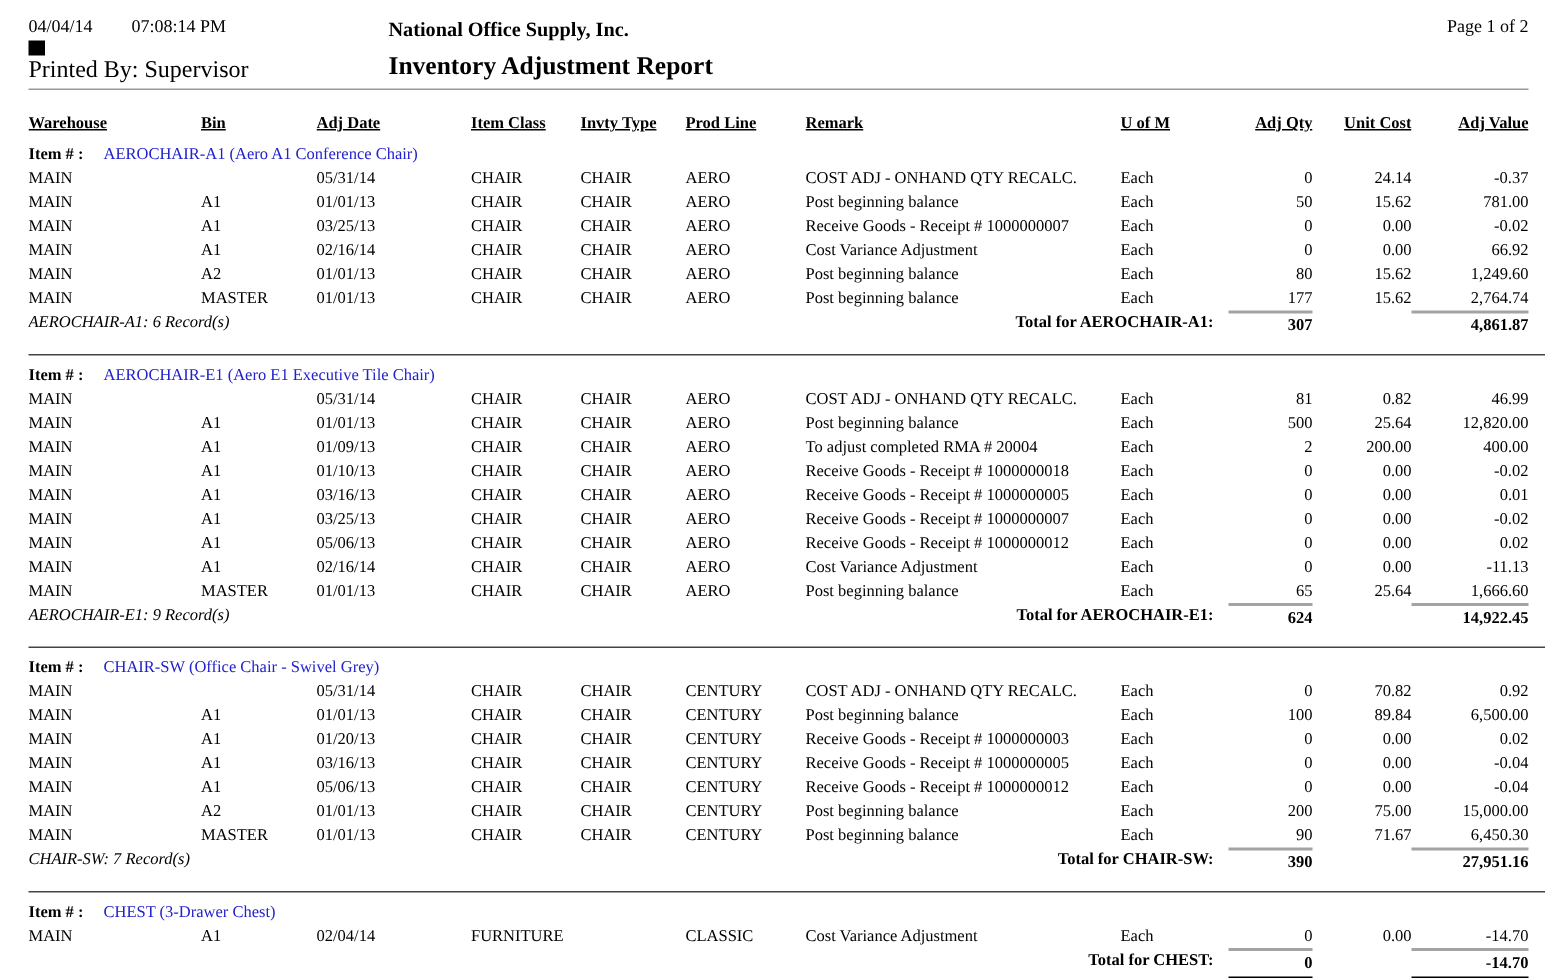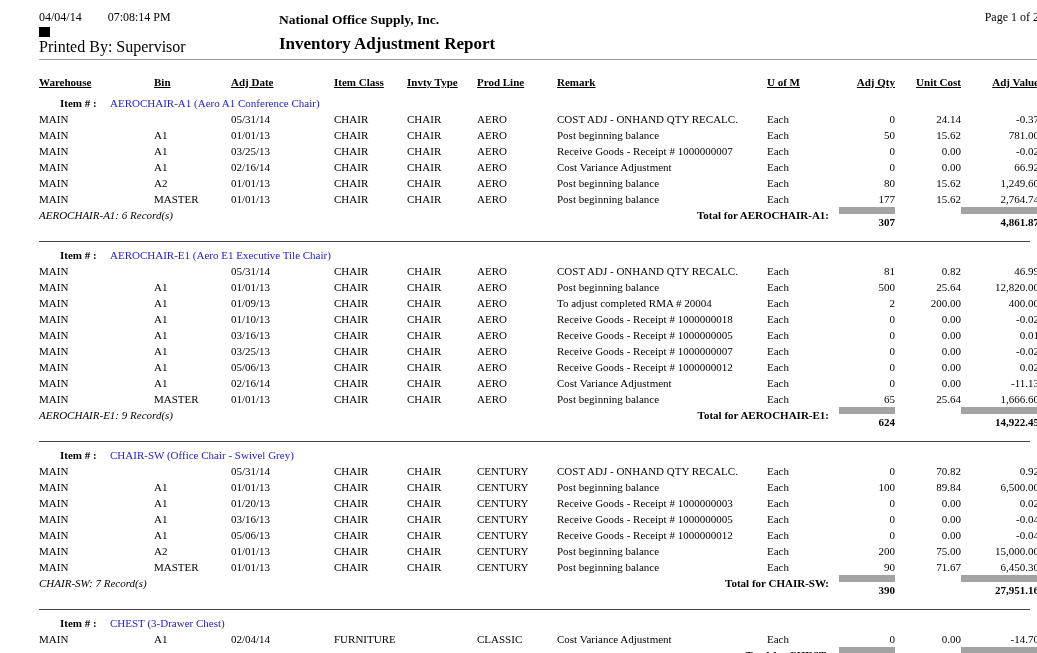--- a/index.html
+++ b/index.html
@@ -2,21 +2,21 @@
 <html><head>
 <meta charset="utf-8">
 <style>
   * { margin:0; padding:0; box-sizing:border-box; }
   html, body { background:#ffffff; }
   .page {
     width:1037px; height:653px; overflow:hidden; position:relative;
     background:#ffffff; color:#000;
     font-family:"Liberation Serif", "DejaVu Serif", serif;
     font-size:11px;
-    padding:10px 7px 0 39px;
+    padding:10px 7px 0 19px;
   }
   
   .topbar { display:flex; width:1000px; }
   .top-left { width:240px; }
   .datetime { font-size:12px; line-height:15px; }
   .datetime .time { margin-left:26px; }
   .marker { width:11px; height:10px; background:#000; margin:2px 0 2px 0; }
   .printedby { font-size:16px; line-height:15px; }
   .top-center { flex:1; text-align:left; }
   .company { font-weight:bold; font-size:13.5px; line-height:16px; padding-top:2px; }
@@ -30,27 +30,27 @@
   }
   .cell { line-height:16px; white-space:nowrap; overflow:hidden; }
   .num { text-align:right; }
   .colhead { margin-top:14px; }
   .colhead .cell { font-weight:bold; text-decoration:underline; }
   .span6 { grid-column:span 6; }
   .span2 { grid-column:span 2; }
   
   .group { border-bottom:1px solid #444; padding-bottom:10px; }
   .group.last { border-bottom:none; padding-bottom:0; }
-  .item-header { margin-top:5px; line-height:16px;margin-left:21px; }
+  .item-header { margin-top:5px; line-height:16px; }
   .item-label { display:inline-block; width:50px; font-weight:bold; }
   .item-link { cursor:pointer; }
   .footer-row .cell { line-height:17px; }
   .reccount { font-style:italic; }
   .total-label { font-weight:bold; text-align:right; padding-right:10px; }
-  .t-num { font-weight:bold; border-top:7px solid #a3a3a3; }
+  .t-num { font-weight:bold; border-top:2px solid #a3a3a3; }
   .t-final { border-bottom:1px solid #000; }
   .last-count { line-height:16px; }
 </style>
 </head>
 <body>
 
 <div class="page">
 
   <div class="topbar">
     <div class="top-left">

